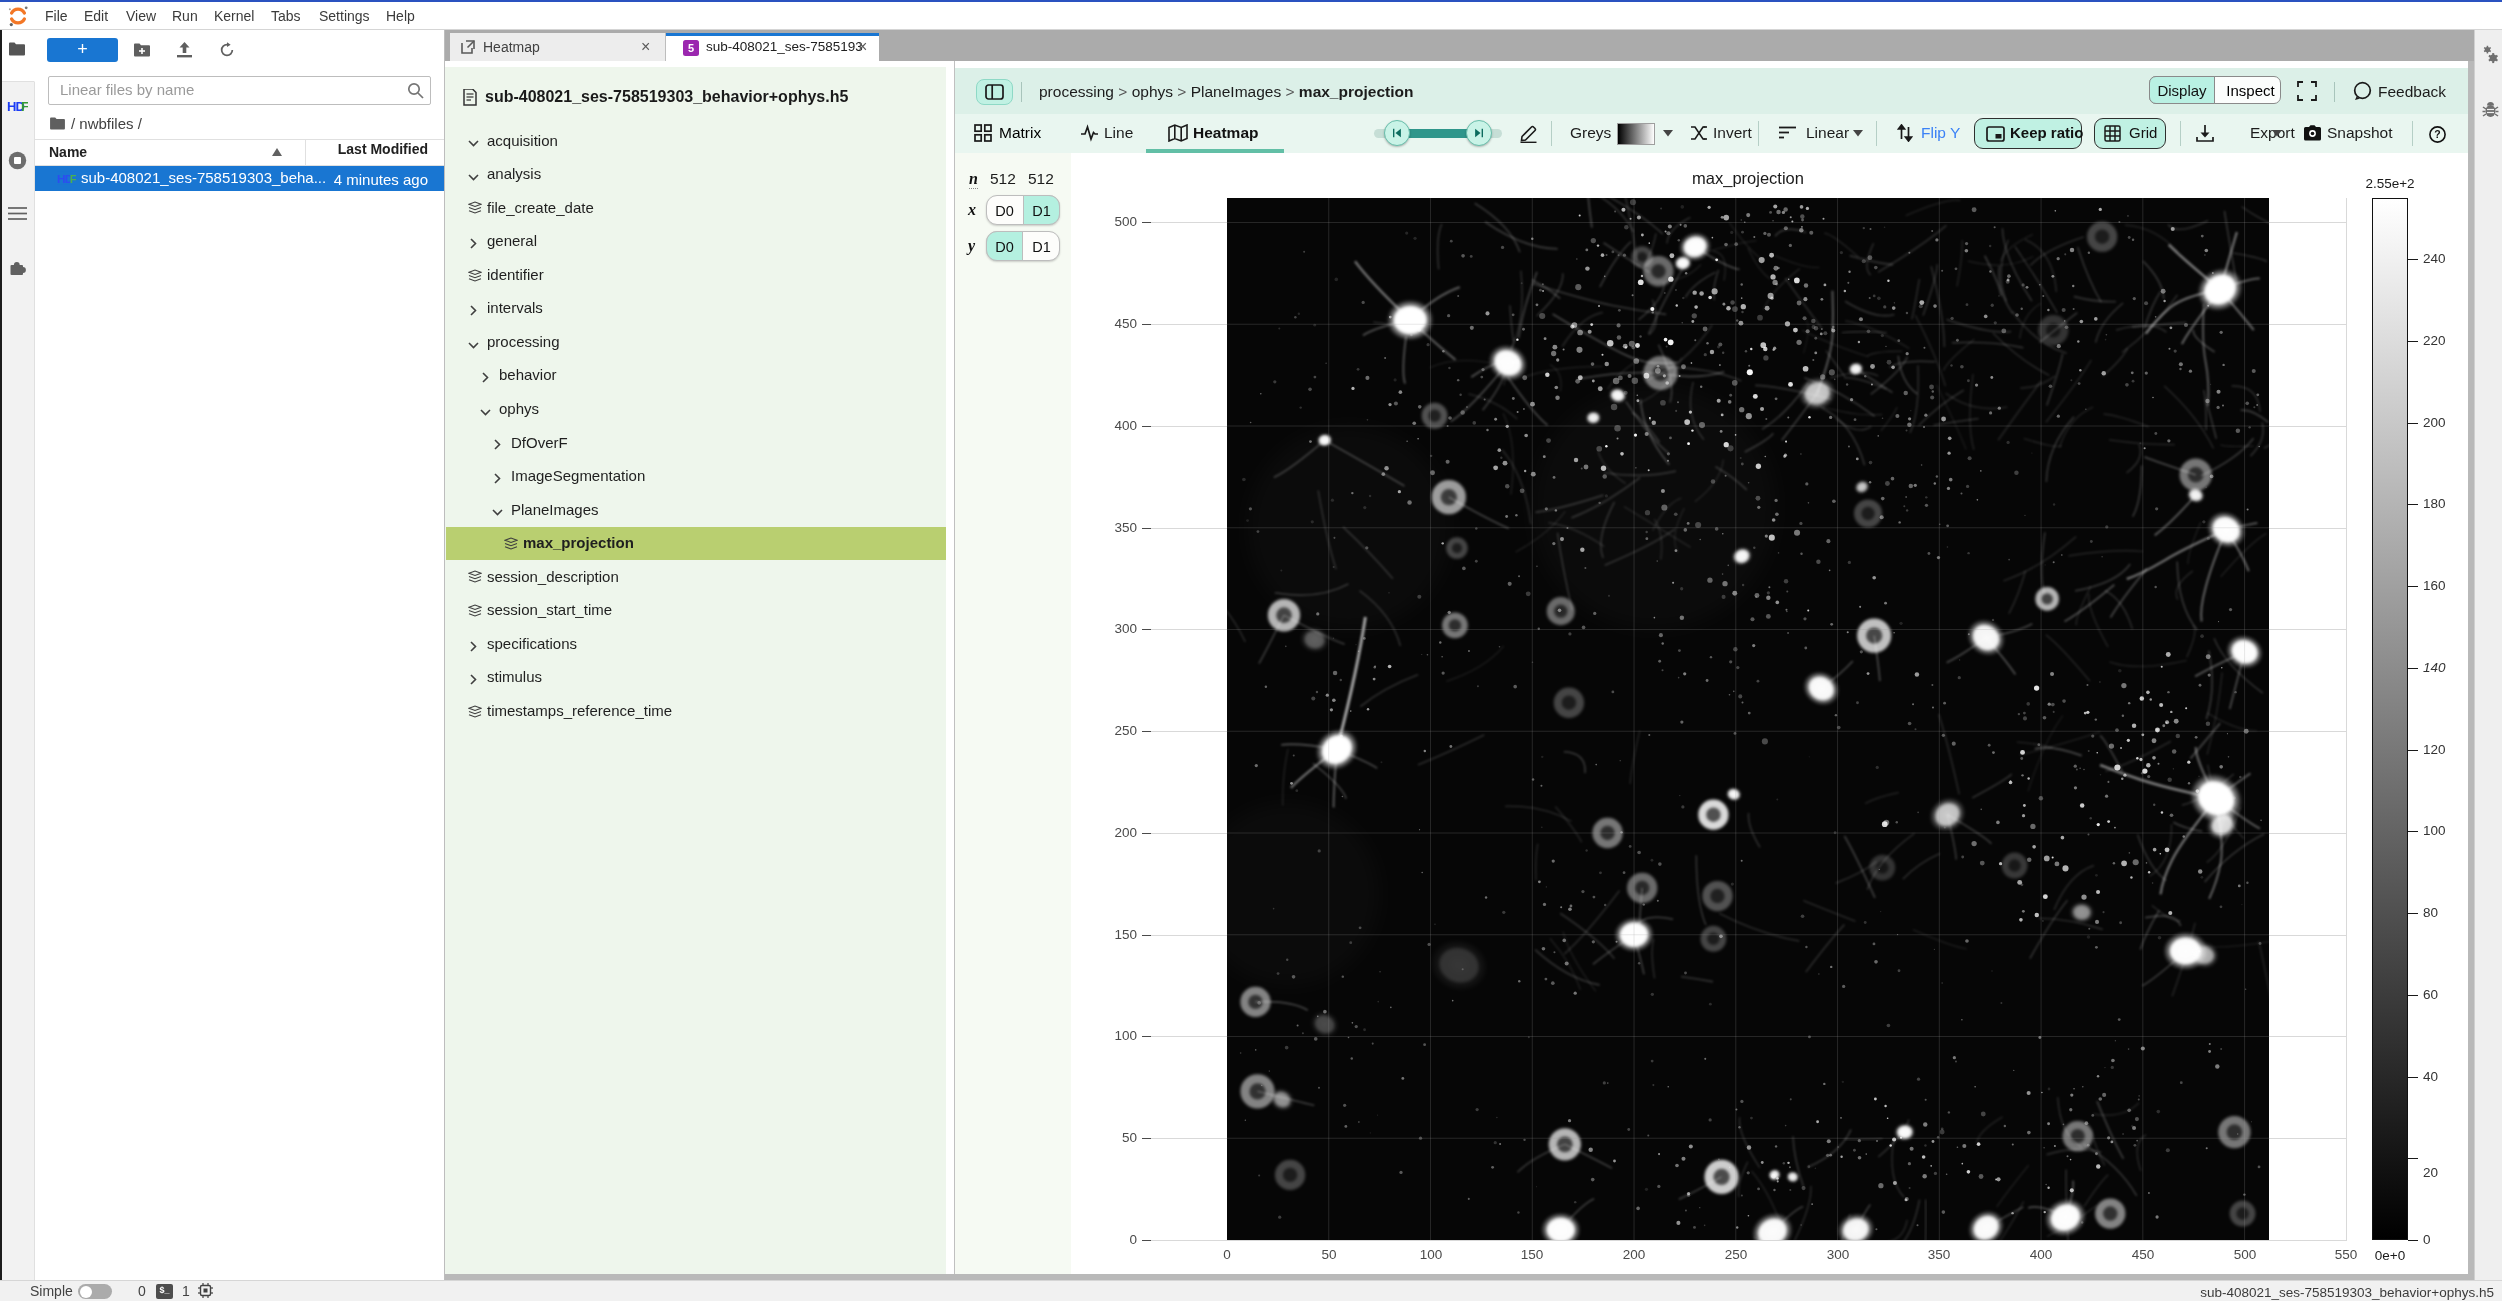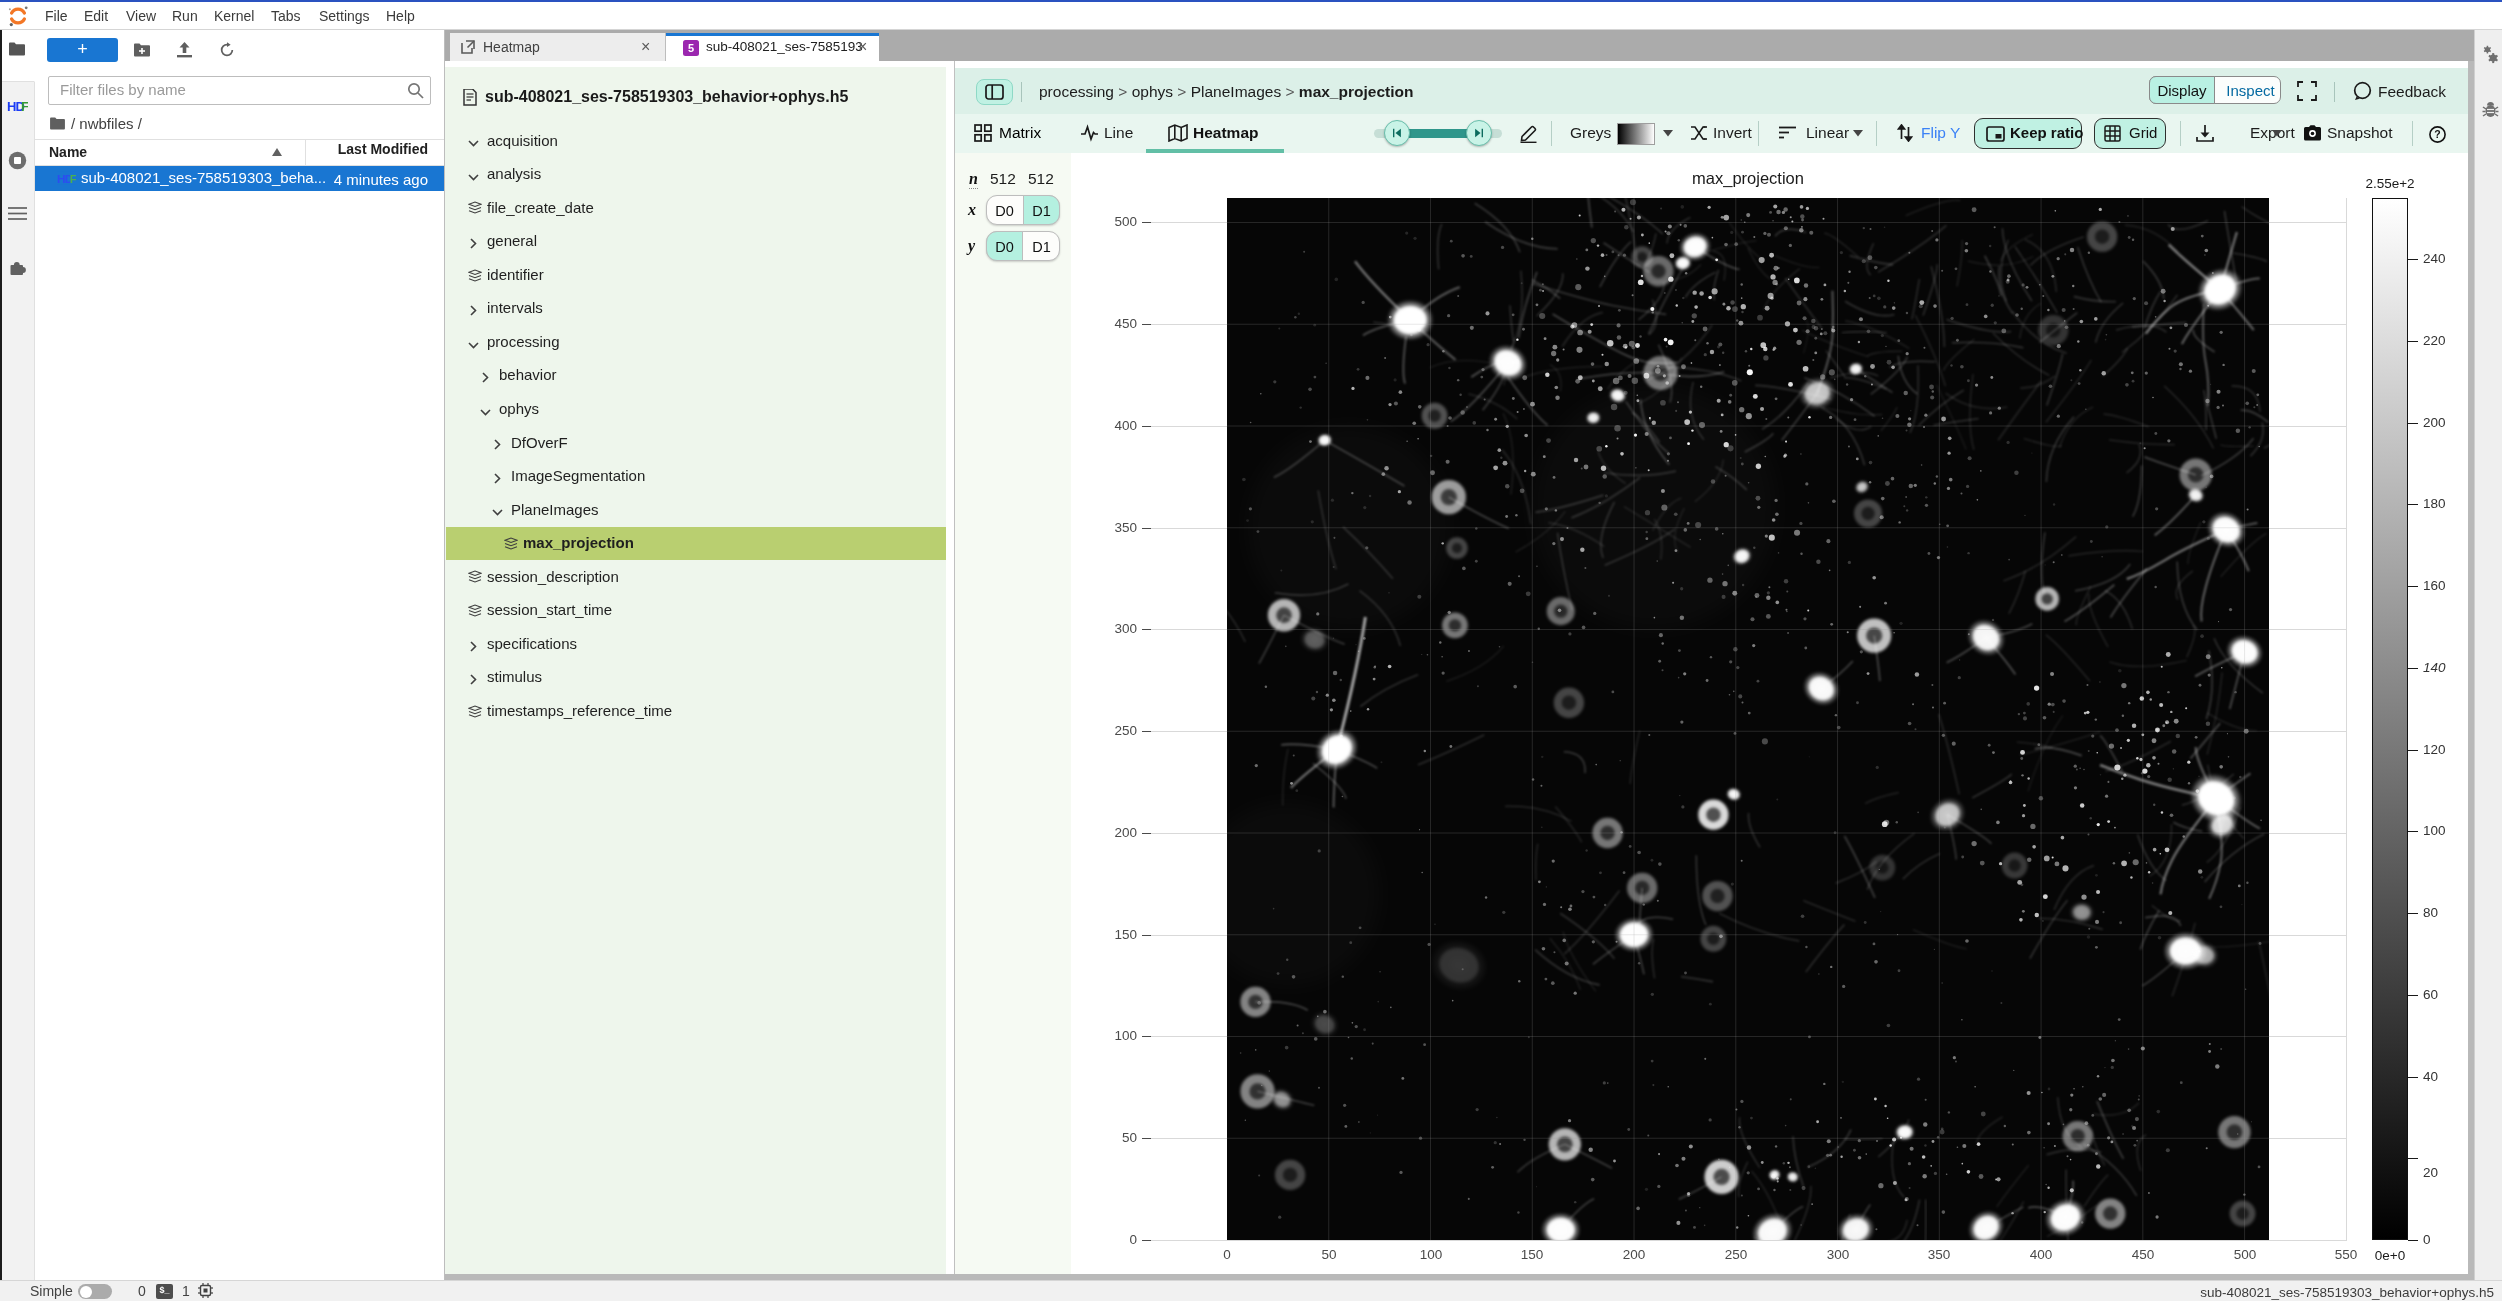--- a/index.html
+++ b/index.html
@@ -70,21 +70,21 @@
     </svg>
 <svg class="abs ic" style="left:177px;top:42px;" width="15" height="16" viewBox="0 0 15 16">
 <path d="M7.5 0 L12.5 5.5 L9.3 5.5 L9.3 11 L5.7 11 L5.7 5.5 L2.5 5.5 Z" fill="#5f5f5f"></path>
 <rect x="0" y="13" width="15" height="2.4" fill="#5f5f5f"></rect>
     </svg>
 <svg class="abs ic" style="left:219px;top:42px;" width="16" height="16" viewBox="0 0 24 24">
 <path d="M12 4 A8 8 0 1 0 20 12" fill="none" stroke="#5f5f5f" stroke-width="2.6"></path>
 <path d="M12 0.5 L12 7.5 L17.5 4 Z" fill="#5f5f5f"></path>
     </svg>
 <div class="abs" style="left:48px;top:76px;width:383px;height:29px;background:#fff;border:1px solid #bdbdbd;border-radius:2px;"></div>
-<div class="abs" style="left:60px;top:78.8px;font-size:15.0px;color:#9a9a9a;font-weight:400;line-height:22.5px;white-space:nowrap;">Filter files by name</div>
+<div class="abs" style="left:60px;top:78.8px;font-size:15.0px;color:#9a9a9a;font-weight:400;line-height:22.5px;white-space:nowrap;">Linear files by name</div>
 <svg class="abs ic" style="left:407px;top:82px;" width="17" height="17" viewBox="0 0 17 17">
 <circle cx="7" cy="7" r="5.2" fill="none" stroke="#757575" stroke-width="1.7"></circle>
 <line x1="11" y1="11" x2="16" y2="16" stroke="#757575" stroke-width="1.7"></line>
     </svg>
 <svg class="abs ic" style="left:50px;top:117px;" width="15" height="13" viewBox="0 0 16 14">
 <path d="M0 1.5 Q0 .5 1 .5 L5.5 .5 L7 2.2 L15 2.2 Q16 2.2 16 3.2 L16 12.5 Q16 13.5 15 13.5 L1 13.5 Q0 13.5 0 12.5 Z" fill="#5f5f5f"></path>
     </svg>
 <div class="abs" style="left:71px;top:112.8px;font-size:15.0px;color:#424242;font-weight:400;line-height:22.5px;white-space:nowrap;">/ nwbfiles /</div>
 <div class="abs" style="left:35px;top:139px;width:409px;height:1px;background:#e0e0e0;"></div>
 <div class="abs" style="left:35px;top:165px;width:409px;height:1px;background:#e0e0e0;"></div>
@@ -239,21 +239,21 @@
 <div class="abs" style="left:976px;top:79px;width:37px;height:26px;background:#c0f1e3;border:1px solid #8ed9c6;border-radius:8px;"></div>
 <svg class="abs ic" style="left:985px;top:84px;" width="19" height="16" viewBox="0 0 19 16">
 <rect x="1" y="1" width="17" height="14" rx="2.5" fill="none" stroke="#1a1a1a" stroke-width="1.7"></rect>
 <line x1="7.2" y1="1" x2="7.2" y2="15" stroke="#1a1a1a" stroke-width="1.7"></line>
     </svg>
 <div class="abs" style="left:1021px;top:82px;width:1px;height:20px;background:#a8c4bb;"></div>
 <div class="abs" style="left:1039px;top:83px;font-size:15.5px;color:#1c1c1c;white-space:nowrap;">processing <span style="color:#555;">&gt;</span> ophys <span style="color:#555;">&gt;</span> PlaneImages <span style="color:#555;">&gt;</span> <b>max_projection</b></div>
 <div class="abs" style="left:2149px;top:76px;width:132px;height:28px;border:1px solid #8a8a8a;border-radius:7px;background:#fbfdfc;"></div>
 <div class="abs" style="left:2149px;top:76px;width:66px;height:28px;background:#b9f1e3;border:1px solid #8a8a8a;border-radius:7px 0 0 7px;"></div>
 <div class="abs" style="left:2149px;top:81.5px;width:66px;text-align:center;font-size:15px;color:#111;">Display</div>
-<div class="abs" style="left:2215px;top:81.5px;width:71px;text-align:center;font-size:15px;color:#0369a1;">Inspect</div>
+<div class="abs" style="left:2215px;top:81.5px;width:71px;text-align:center;font-size:15px;color:#000000;">Inspect</div>
 <svg class="abs ic" style="left:2297px;top:81px;" width="20" height="20" viewBox="0 0 20 20">
 <g fill="none" stroke="#1a1a1a" stroke-width="1.8">
 <path d="M1 6 L1 1 L6 1"></path>
         <path d="M14 1 L19 1 L19 6"></path>
         <path d="M19 14 L19 19 L14 19"></path>
         <path d="M6 19 L1 19 L1 14"></path>
       </g>
     </svg>
 <div class="abs" style="left:2334px;top:82px;width:1px;height:20px;background:#a8c4bb;"></div>
 <svg class="abs ic" style="left:2352px;top:81px;" width="20" height="20" viewBox="0 0 20 20">

